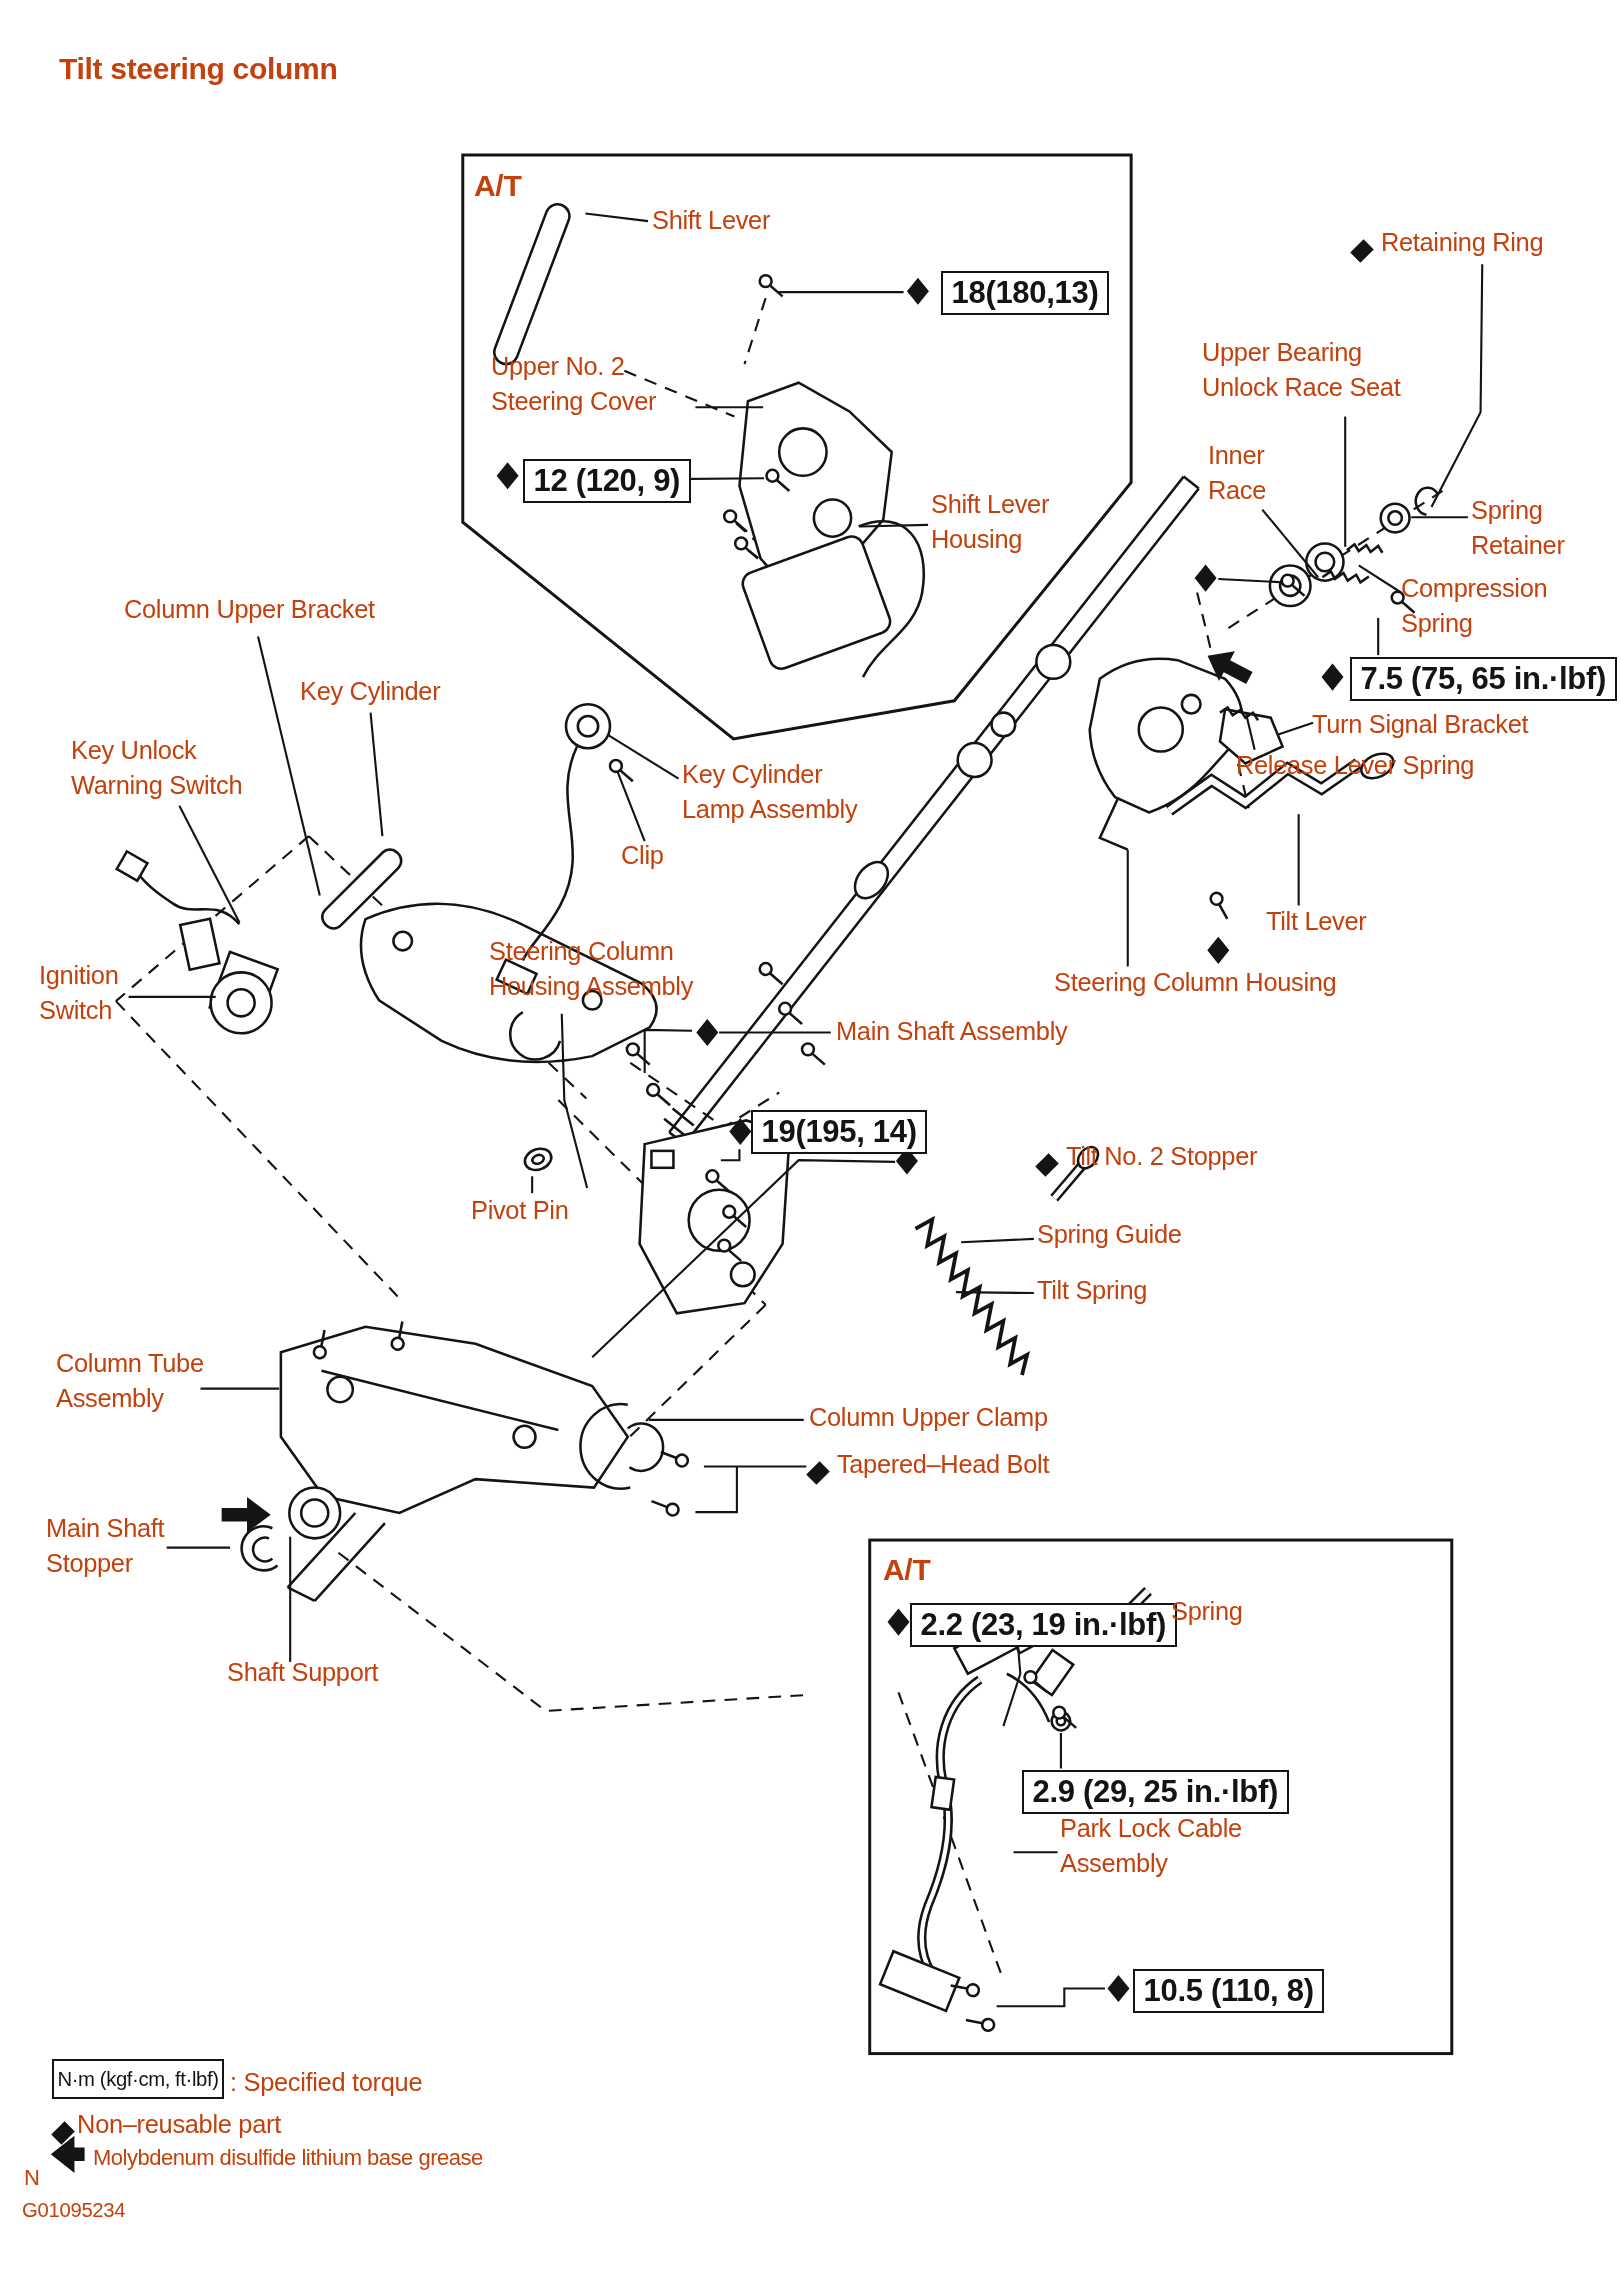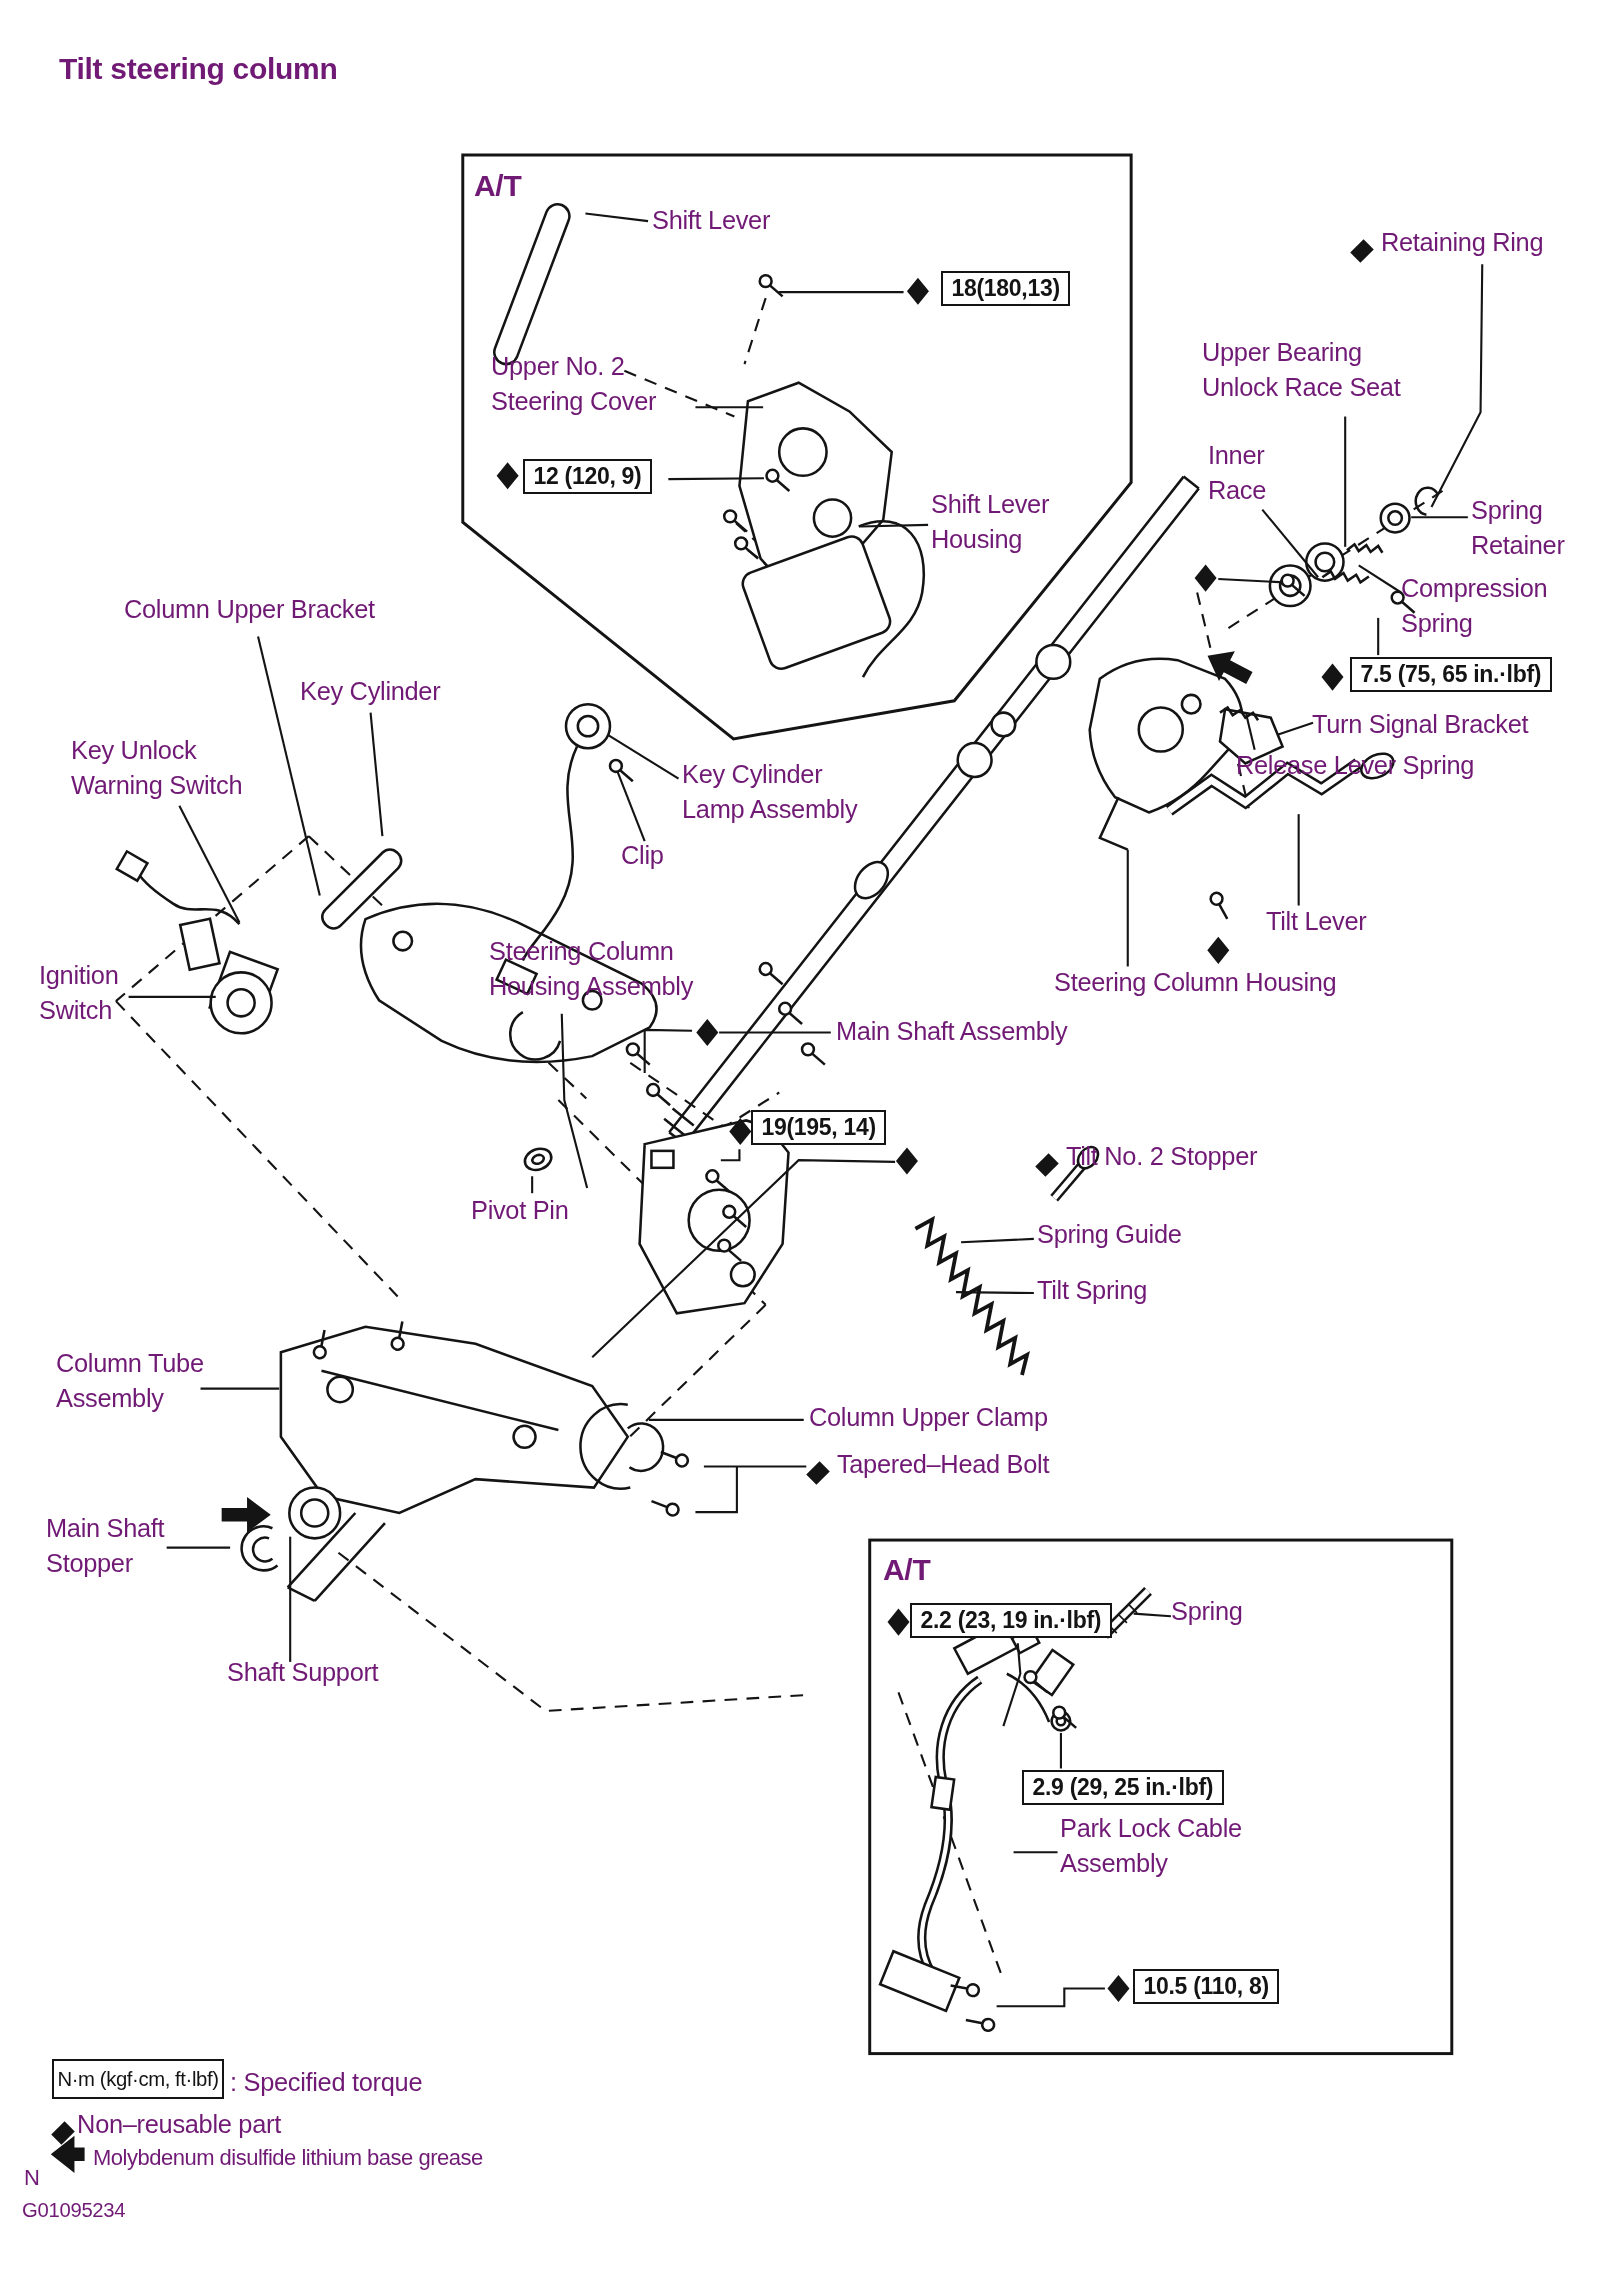--- a/index.html
+++ b/index.html
@@ -1,28 +1,28 @@
 <!DOCTYPE html>
 <html style="font-size:13.5px"><head>
 <meta charset="utf-8">
 <style>
   html,body{margin:0;padding:0;background:#e8e8e8;}
   .page{position:relative;width:1621px;height:2284px;background:#fff;overflow:hidden;
         font-family:"Liberation Sans","DejaVu Sans",sans-serif;color:#141414;}
   svg.art{position:absolute;left:0;top:0;}
   .lbl{position:absolute;font-size:25.4px;line-height:1.36;letter-spacing:-0.3px;
-       white-space:nowrap;color:#701a75;}
+       white-space:nowrap;color:#c2410c;}
   .lbl span{display:block;}
   .pre{display:flex;align-items:flex-end;}
   .pre span{display:inline;}
   .dmd{display:inline-block;width:18px;height:18px;background:#141414;
        transform:rotate(45deg) scale(0.8,1.05);margin:0 10.2px 0 1.7px;flex:none;}
   .dmd.tight{margin:0 5.1px 0 0;}
   .tq{position:absolute;border:2.5px solid #141414;background:#fff;padding:1.7px 8.5px 2.5px;
-      font-size:23px;font-weight:700;white-space:nowrap;letter-spacing:-0.3px;}
+      font-size:31px;font-weight:700;white-space:nowrap;letter-spacing:-0.3px;}
   .bold{font-weight:700;}
   .t35{font-size:30px;}
   .t34{font-size:30px;}
   .t26{font-size:22px;letter-spacing:-0.5px;}
   .t24{font-size:20.3px;}
   .legend-box{position:absolute;border:2.5px solid #141414;background:#fff;width:168px;height:36px;
       display:flex;align-items:center;justify-content:center;font-size:20.3px;letter-spacing:-0.4px;white-space:nowrap;text-align:center;}
 </style>
 </head>
 <body>

